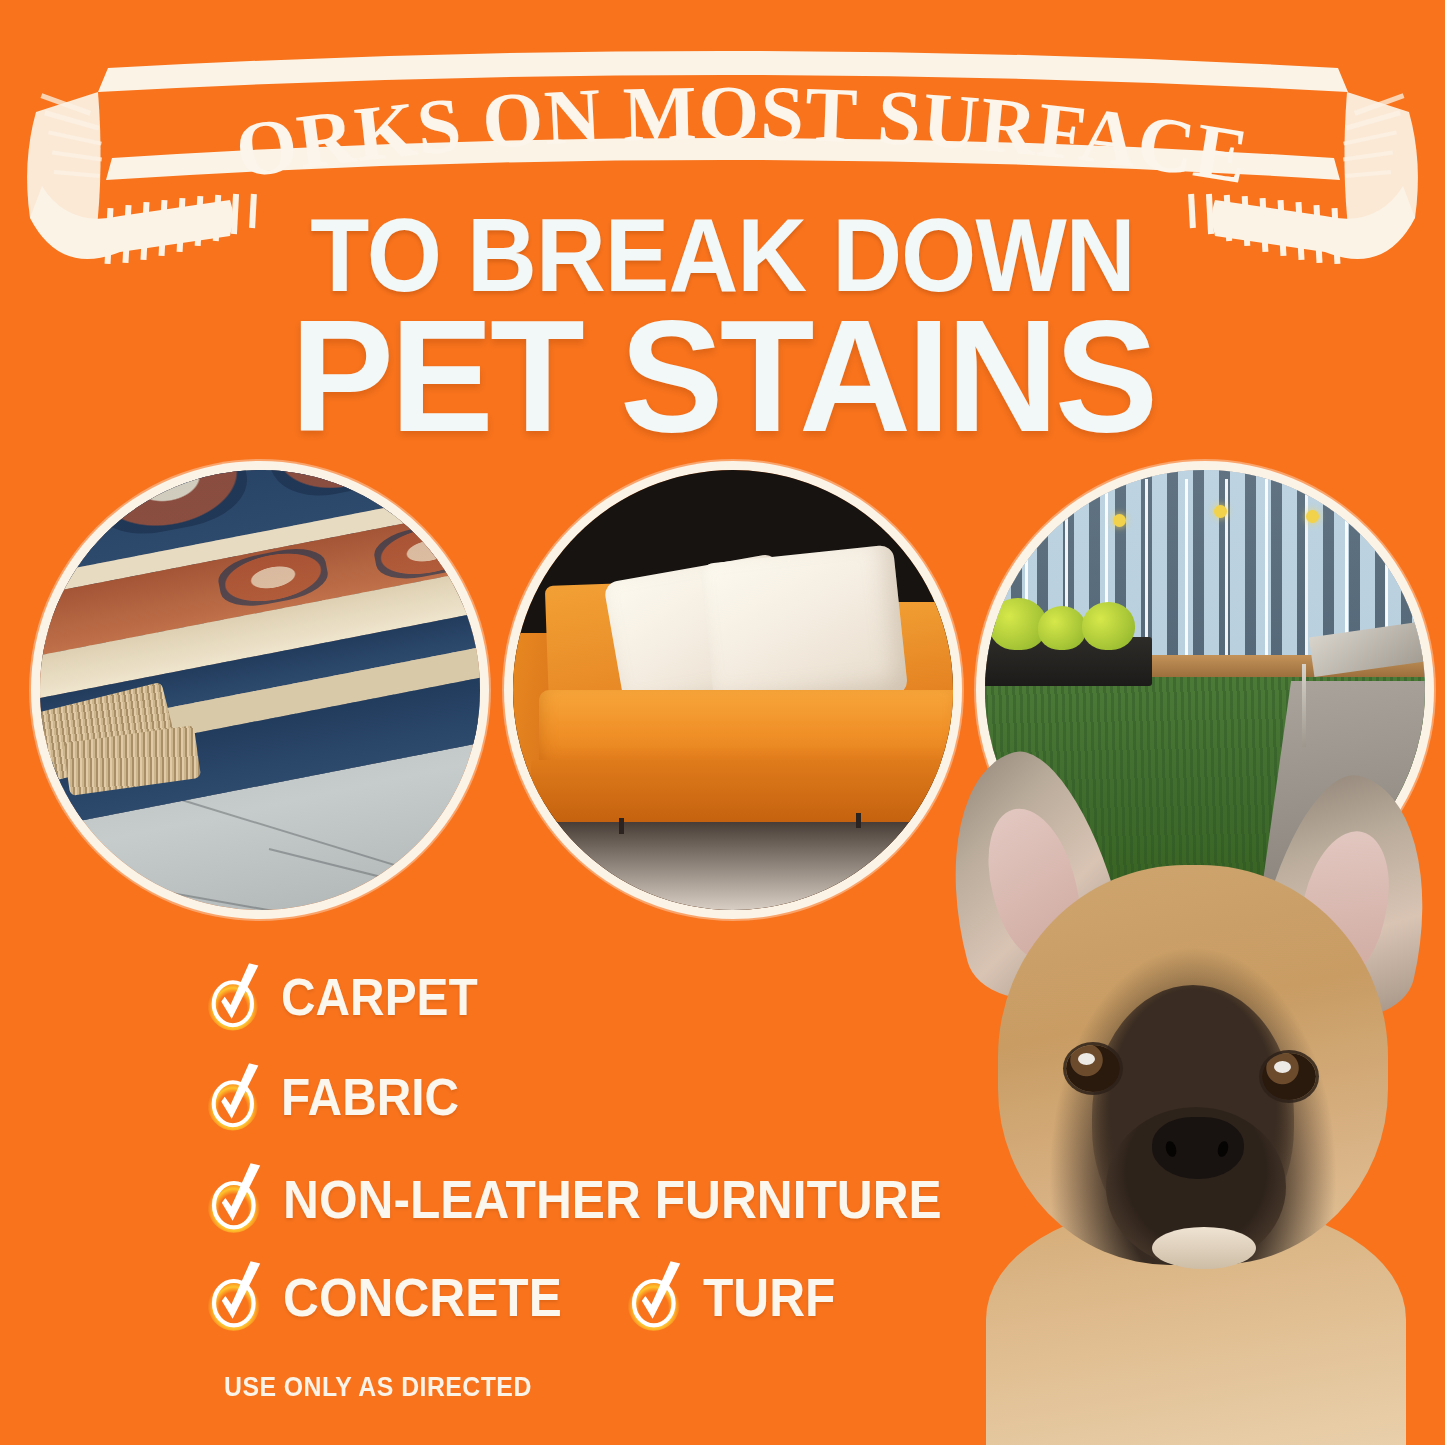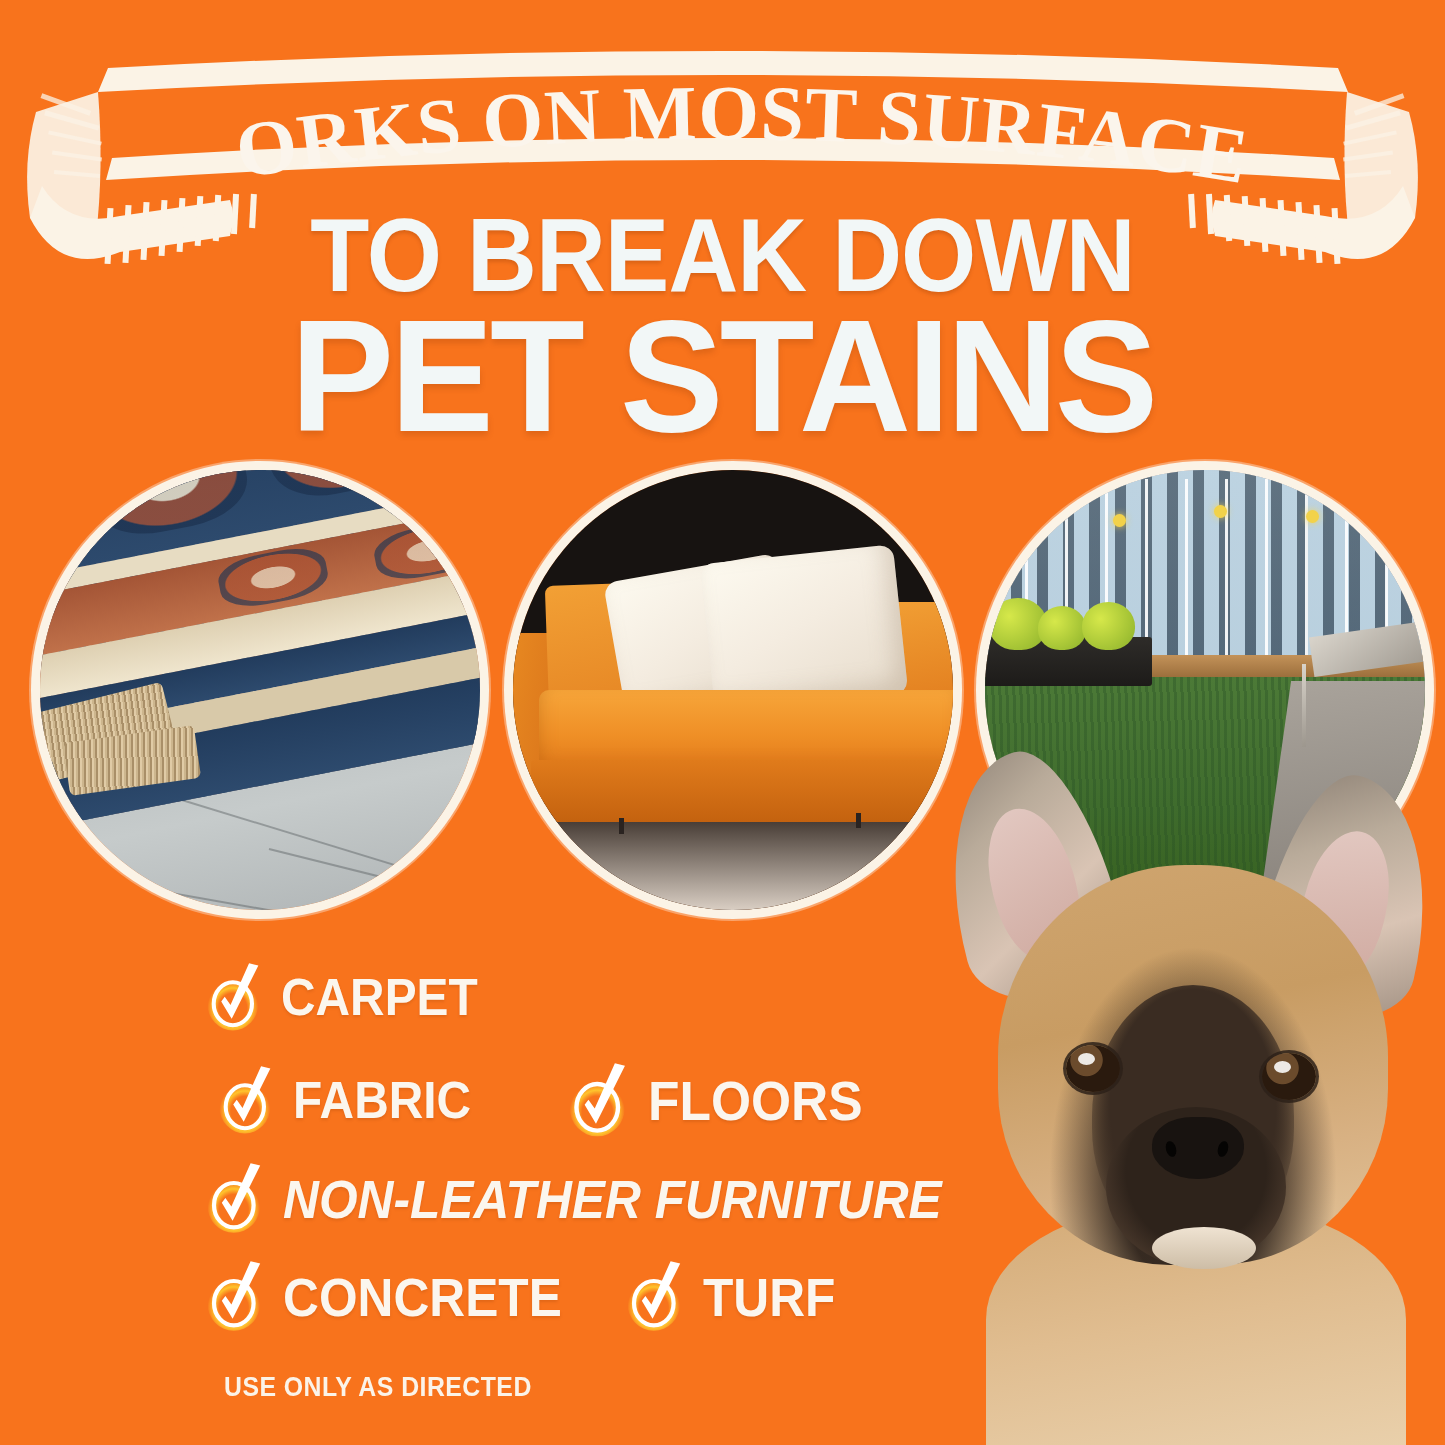--- a/index.html
+++ b/index.html
@@ -345,57 +345,40 @@
       </radialGradient>
     </defs>
     <ellipse cx="48" cy="72" rx="44" ry="46" fill="url(#g58)"></ellipse>
     <ellipse cx="48" cy="72" rx="33" ry="37" fill="none" stroke="#FFFFFF" stroke-width="7"></ellipse>
     <path d="M 28 68 L 46 98 L 92 6 L 76 2 L 44 74 L 34 60 Z" fill="#FFFFFF"></path>
   </svg>
           </span>
           <span class="check-label" style="font-size: 52px;">CARPET</span>
         </div>
       </div>
-      <div class="check-row" style="position: absolute; left: 12px; top: 100px;">
+      <div class="check-row" style="position: absolute; left: 0px; top: 100px;">
         <div class="check-item" style="width: 350px;">
           <span class="check-mark" style="margin-right: 18px;">
   <svg width="58" height="70.76" viewBox="0 0 100 122">
     <defs>
       <radialGradient id="g58" cx="50%" cy="58%" r="50%">
         <stop offset="55%" stop-color="#FFC82E" stop-opacity="0"></stop>
         <stop offset="75%" stop-color="#FFC82E" stop-opacity="0.95"></stop>
         <stop offset="100%" stop-color="#FFC82E" stop-opacity="0"></stop>
       </radialGradient>
     </defs>
     <ellipse cx="48" cy="72" rx="44" ry="46" fill="url(#g58)"></ellipse>
     <ellipse cx="48" cy="72" rx="33" ry="37" fill="none" stroke="#FFFFFF" stroke-width="7"></ellipse>
     <path d="M 28 68 L 46 98 L 92 6 L 76 2 L 44 74 L 34 60 Z" fill="#FFFFFF"></path>
   </svg>
           </span>
           <span class="check-label" style="font-size: 52px;">FABRIC</span>
         </div>
-        <div class="check-item" style="width: 300px;">
-          <span class="check-mark" style="margin-right: 18px;">
-  <svg width="63" height="76.86" viewBox="0 0 100 122">
-    <defs>
-      <radialGradient id="g63" cx="50%" cy="58%" r="50%">
-        <stop offset="55%" stop-color="#FFC82E" stop-opacity="0"></stop>
-        <stop offset="75%" stop-color="#FFC82E" stop-opacity="0.95"></stop>
-        <stop offset="100%" stop-color="#FFC82E" stop-opacity="0"></stop>
-      </radialGradient>
-    </defs>
-    <ellipse cx="48" cy="72" rx="44" ry="46" fill="url(#g63)"></ellipse>
-    <ellipse cx="48" cy="72" rx="33" ry="37" fill="none" stroke="#FFFFFF" stroke-width="7"></ellipse>
-    <path d="M 28 68 L 46 98 L 92 6 L 76 2 L 44 74 L 34 60 Z" fill="#FFFFFF"></path>
-  </svg>
-          </span>
-          <span class="check-label" style="font-size: 56px;">FLOORS</span>
-        </div>
       </div>
-      <div class="check-row" style="position: absolute; left: 0px; top: 200px; font-style: italic;">
+      <div class="check-row" style="position: absolute; left: 0px; top: 200px;">
         <div class="check-item" style="width: 860px;">
           <span class="check-mark" style="margin-right: 18px;">
   <svg width="60" height="73.2" viewBox="0 0 100 122">
     <defs>
       <radialGradient id="g60" cx="50%" cy="58%" r="50%">
         <stop offset="55%" stop-color="#FFC82E" stop-opacity="0"></stop>
         <stop offset="75%" stop-color="#FFC82E" stop-opacity="0.95"></stop>
         <stop offset="100%" stop-color="#FFC82E" stop-opacity="0"></stop>
       </radialGradient>
     </defs>

